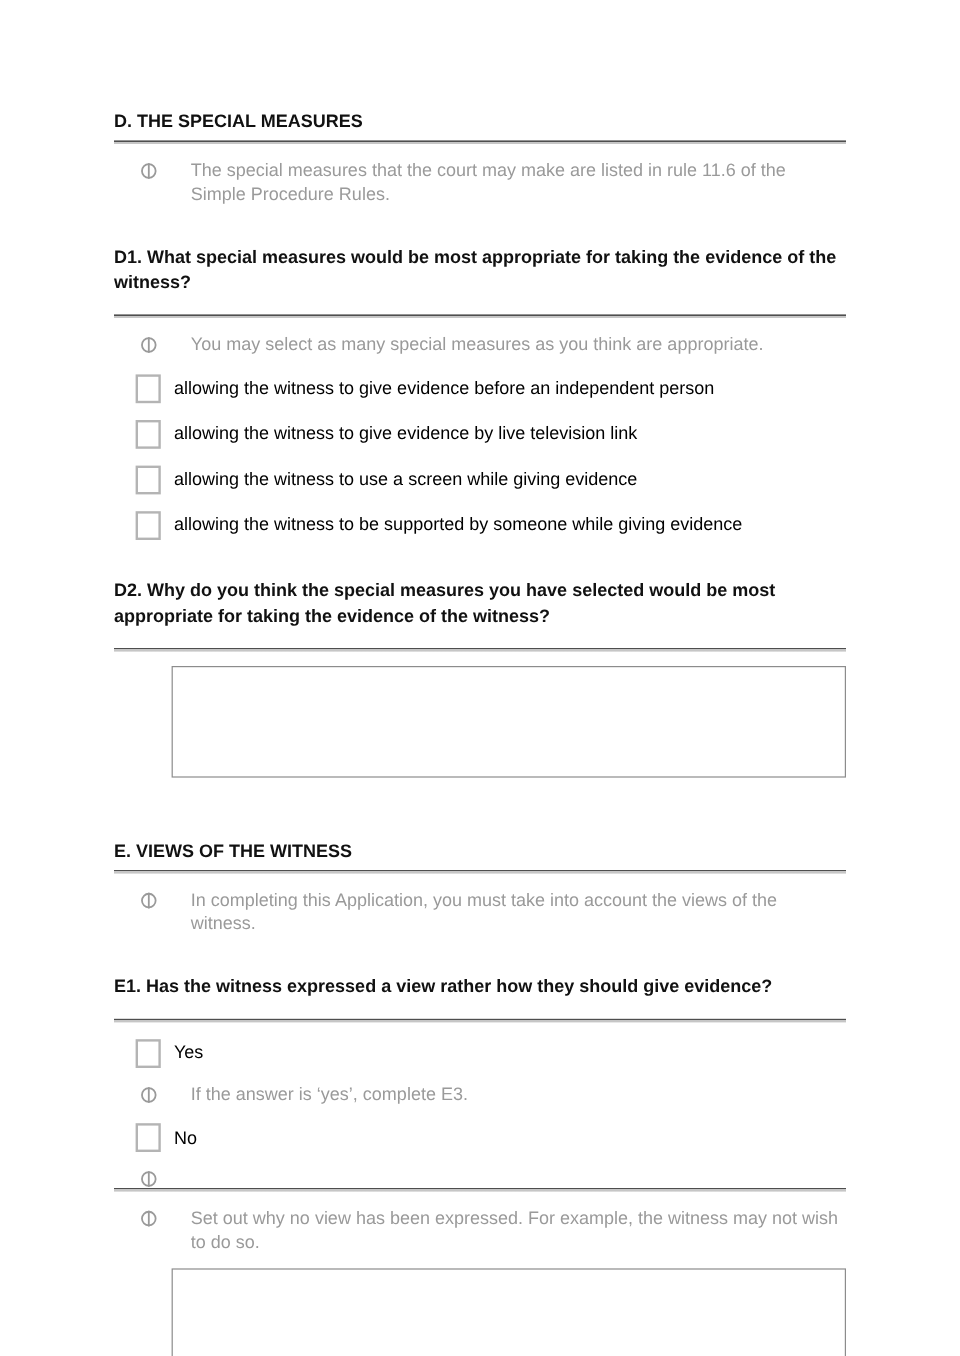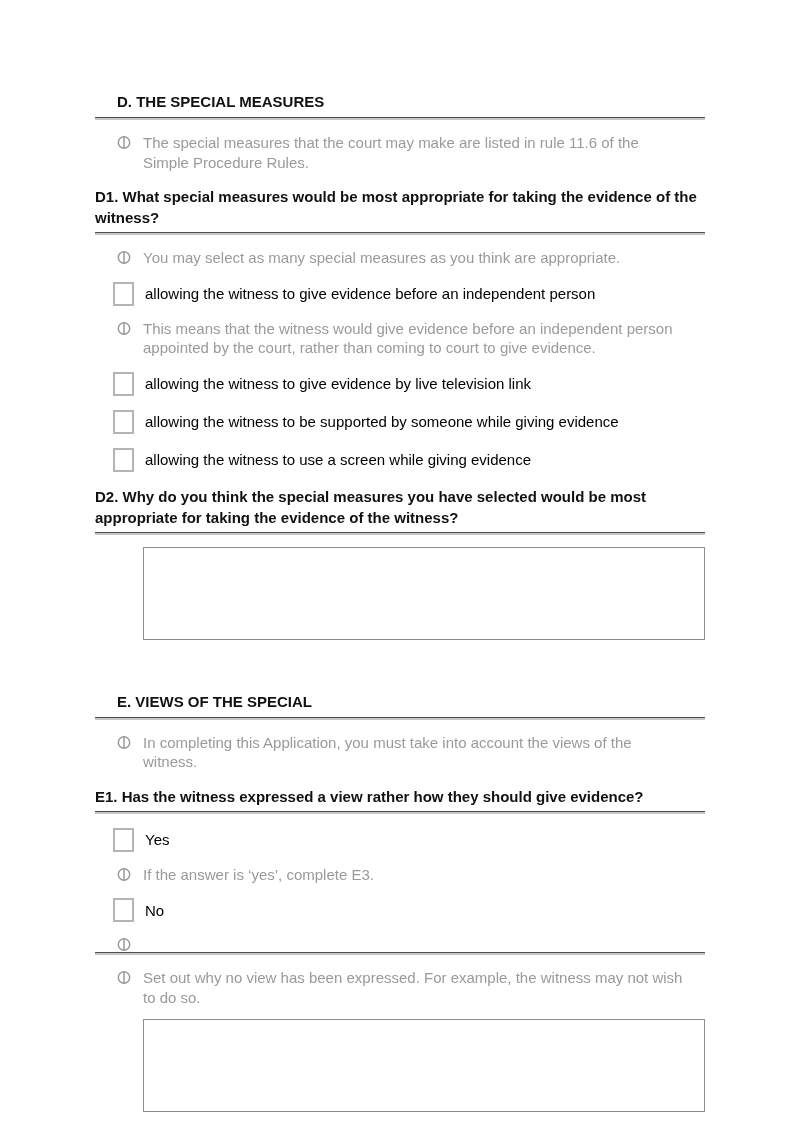--- a/index.html
+++ b/index.html
@@ -20,29 +20,28 @@
     left: 95px;
     top: 92px;
     width: 610px;
   }
   .section-title {
     font-size: 15px;
     line-height: 19px;
     font-weight: bold;
     color: #111111;
     padding-bottom: 6px;
-    margin-left: 22px;
   }
   .q-heading {
     font-size: 15px;
     line-height: 21px;
     font-weight: bold;
     color: #111111;
-    margin-top: 14px;
-    padding-bottom: 4px;
+    margin-top: 32px;
+    padding-bottom: 16px;
   }
   .rule {
     height: 3px;
     background: linear-gradient(to bottom, #4e4e4e 1px, #c6c6c6 1px);
   }
   .info-row {
     display: flex;
     align-items: flex-start;
     gap: 12px;
     margin-top: 13px;
@@ -52,20 +51,21 @@
     line-height: 19.5px;
   }
   .info-row .icon-wrap {
     flex: 0 0 auto;
     margin-top: 2px;
     width: 14px;
     height: 15px;
   }
   .info-text {
     max-width: 545px;
+    margin-left: 16px;
   }
   .check-row {
     display: flex;
     align-items: center;
     gap: 11px;
     margin-top: 14px;
     padding-left: 18px;
   }
   .checkbox {
     flex: 0 0 auto;
@@ -128,53 +128,44 @@
           </svg>
       </span>
       <span class="info-text">You may select as many special measures as you think are appropriate.</span>
     </div>
 
     <div class="check-row">
       <span class="checkbox" role="checkbox" aria-checked="false"></span>
       <span class="check-label">allowing the witness to give evidence before an independent person</span>
     </div>
 
-    <div class="info-row">
-      <span class="icon-wrap">
-        <svg width="14" height="15" viewBox="0 0 14 15">
-            <circle cx="7" cy="7.5" r="5.7" fill="none" stroke="#9a9a9a" stroke-width="1.5"></circle>
-            <line x1="7" y1="1" x2="7" y2="14" stroke="#9a9a9a" stroke-width="1.5"></line>
-          </svg>
-      </span>
-      <span class="info-text">This means that the witness would give evidence before an independent person appointed by the court, rather than coming to court to give evidence.</span>
-    </div>
 
     <div class="check-row">
       <span class="checkbox" role="checkbox" aria-checked="false"></span>
       <span class="check-label">allowing the witness to give evidence by live television link</span>
     </div>
 
     <div class="check-row">
       <span class="checkbox" role="checkbox" aria-checked="false"></span>
+      <span class="check-label">allowing the witness to use a screen while giving evidence</span>
+    </div>
+
+    <div class="check-row">
+      <span class="checkbox" role="checkbox" aria-checked="false"></span>
       <span class="check-label">allowing the witness to be supported by someone while giving evidence</span>
     </div>
 
-    <div class="check-row">
-      <span class="checkbox" role="checkbox" aria-checked="false"></span>
-      <span class="check-label">allowing the witness to use a screen while giving evidence</span>
-    </div>
-
     <div class="q-heading">D2. Why do you think the special measures you have selected would be most appropriate for taking the evidence of the witness?</div>
     <div class="rule"></div>
 
     <textarea class="answer-box" style=""></textarea>
 
     <div class="gap-large"></div>
 
-    <div class="section-title">E. VIEWS OF THE SPECIAL</div>
+    <div class="section-title">E. VIEWS OF THE WITNESS</div>
     <div class="rule"></div>
 
     <div class="info-row">
       <span class="icon-wrap">
         <svg width="14" height="15" viewBox="0 0 14 15">
             <circle cx="7" cy="7.5" r="5.7" fill="none" stroke="#9a9a9a" stroke-width="1.5"></circle>
             <line x1="7" y1="1" x2="7" y2="14" stroke="#9a9a9a" stroke-width="1.5"></line>
           </svg>
       </span>
       <span class="info-text">In completing this Application, you must take into account the views of the witness.</span>

